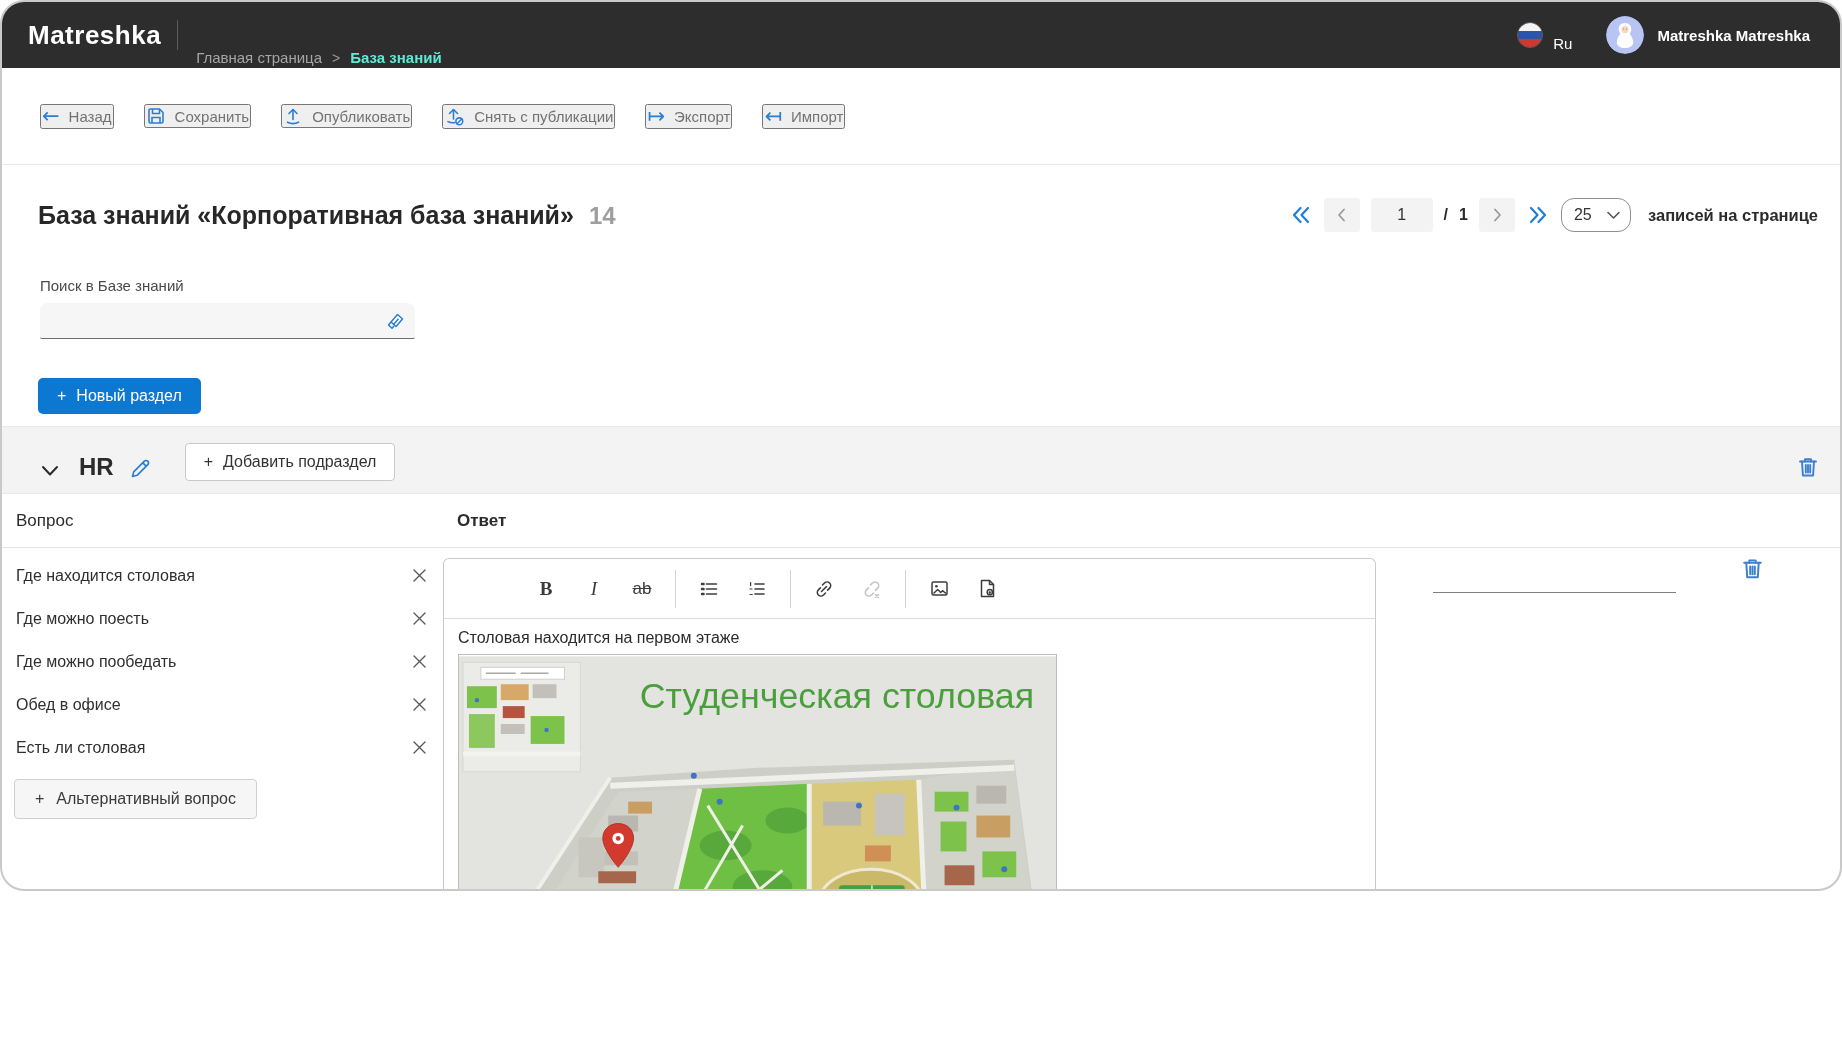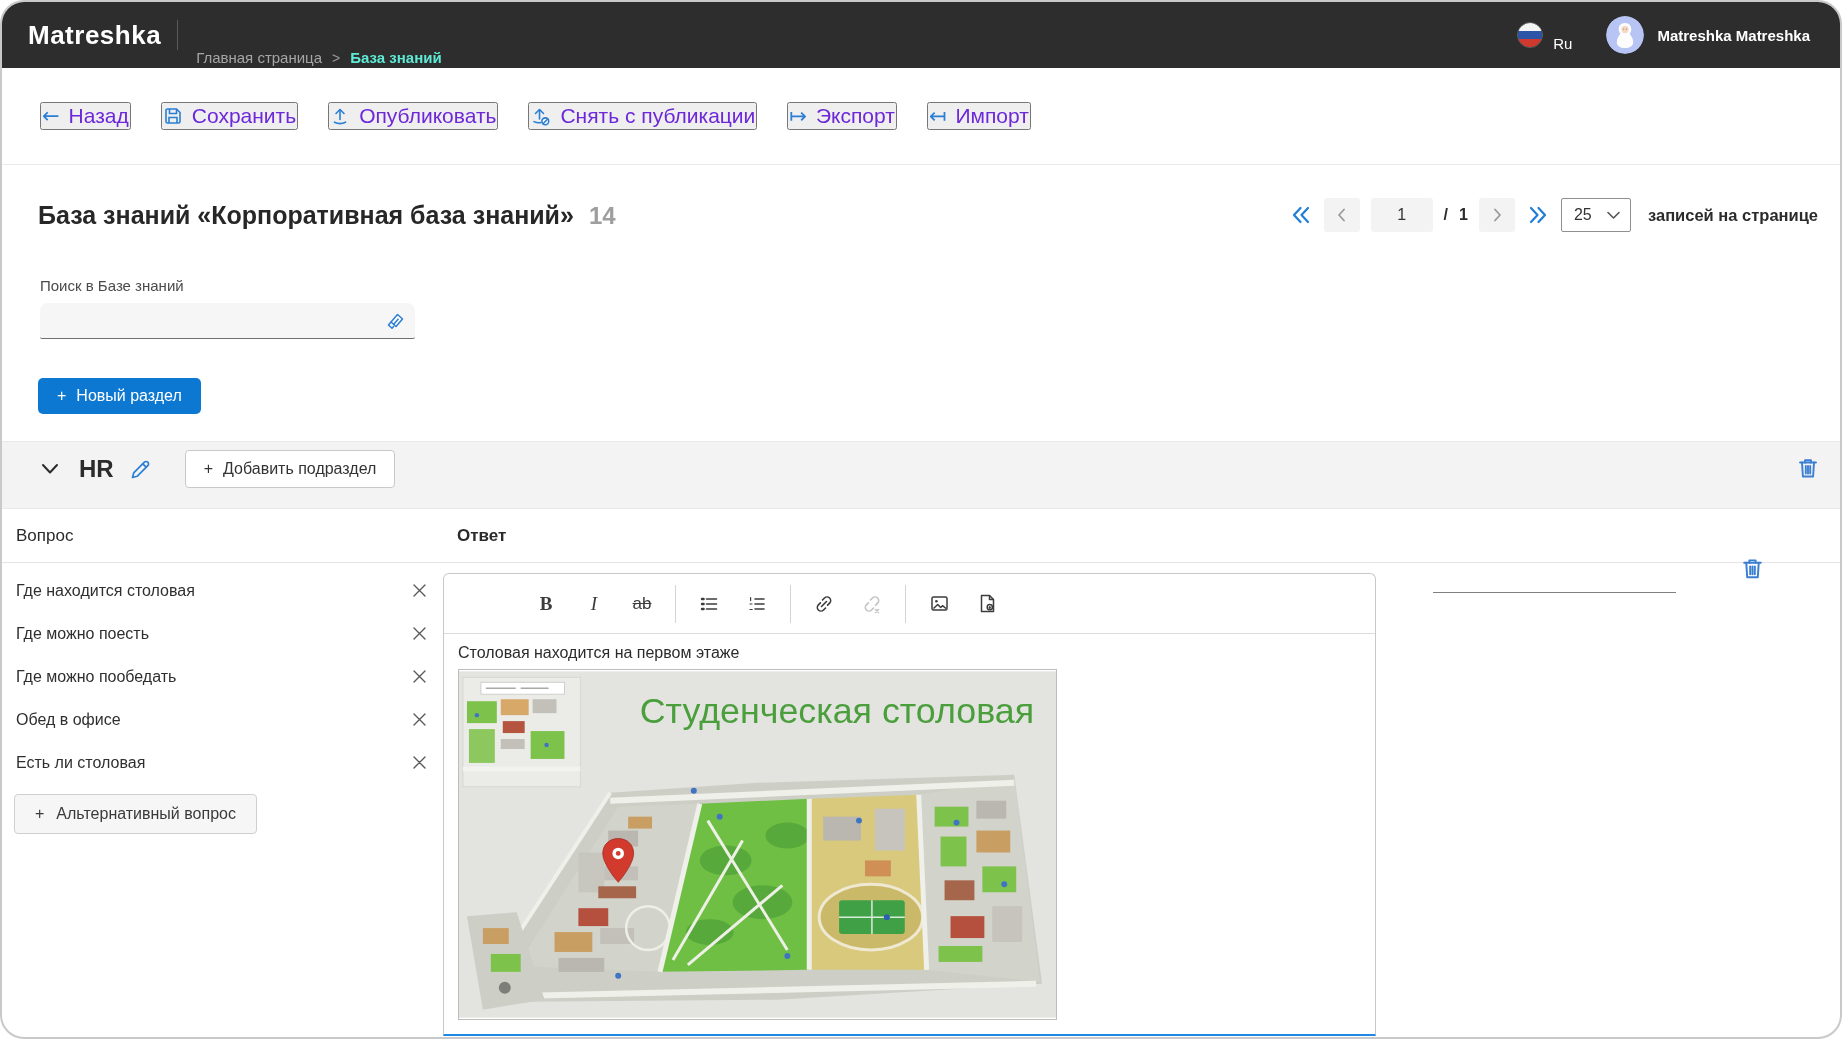--- a/index.html
+++ b/index.html
@@ -1,20 +1,20 @@
 <!DOCTYPE html>
 <html lang="ru"><head>
 <meta charset="utf-8">
 <style>
   * { box-sizing: border-box; margin: 0; padding: 0; }
   html,body { background:#fff; }
   body { font-family: "Liberation Sans", "DejaVu Sans", sans-serif; color:#2b2b2b; }
 
   .window {
-    position: relative; width: 1842px; height: 1039px;
+    position: relative; width: 1842px; height: 891px;
     background:#fff; border:2px solid #c9c9c9; border-radius:24px; overflow:hidden;
   }
 
   
   .topbar {
     height:66px; background:#2d2d2d; display:flex; align-items:center;
     padding:0 30px 0 26px; color:#fff;
   }
   .logo { font-size:26px; font-weight:bold; letter-spacing:.5px; }
   .topbar-divider { width:1px; height:30px; background:#5a5a5a; margin:0 18px 0 16px; }
@@ -30,33 +30,33 @@
   .avatar { width:38px; height:38px; border-radius:50%; margin-left:34px; overflow:hidden; }
   .username { font-size:15px; font-weight:bold; margin-left:13px; }
 
   
   .actionbar {
     height:97px; display:flex; align-items:center; padding-left:38px; gap:30px;
     border-bottom:1px solid #eaeaea; background:#fff;
   }
   .action { display:flex; align-items:center; gap:9px; cursor:pointer; }
   .action .glyph { color:#2a7fd4; font-size:21px; line-height:1; font-family:"DejaVu Sans",sans-serif; }
-  .action .lbl { font-size:21px; color:#6d28d9; }
+  .action .lbl { font-size:15px; color:#737373; }
 
   
   .title-row { display:flex; align-items:center; justify-content:space-between; margin:33px 22px 0 36px; }
   .title-left { display:flex; align-items:baseline; gap:15px; }
   h1 { font-size:25px; font-weight:bold; color:#272727; }
   .kb-count { font-size:24px; color:#9e9e9e; font-weight:bold; }
   .pagination { display:flex; align-items:center; gap:11px; }
   .pg-btn { background:none; border:none; cursor:pointer; display:flex; align-items:center; justify-content:center; }
   .pg-box { width:36px; height:34px; background:#f3f3f3; border:none; border-radius:3px; }
   .pg-input { width:62px; height:34px; background:#f3f3f3; border:none; border-radius:3px; text-align:center; font-size:16px; color:#333; font-family:inherit; }
   .pg-sep, .pg-total { font-size:16px; font-weight:bold; color:#2b2b2b; }
-  .pg-select { width:70px; height:34px; background:#fff; border:1px solid #8f8f8f; border-radius:2px;
+  .pg-select { width:70px; height:34px; background:#fff; border:1px solid #8f8f8f; border-radius:13px;
                display:flex; align-items:center; justify-content:space-between; padding:0 9px 0 12px; cursor:pointer; }
   .pg-select span { font-size:16px; color:#333; }
   .pg-caption { font-size:16.5px; font-weight:bold; color:#2b2b2b; margin-left:6px; }
 
   
   .search-block { margin:45px 0 0 38px; }
   .search-label { font-size:15px; color:#4a4a4a; }
   .search-wrap { position:relative; width:375px; margin-top:9px; }
   .search-input {
     width:100%; height:36px; background:#f6f6f6; border:none; border-bottom:1px solid #6f6f6f;
@@ -66,23 +66,23 @@
 
   
   .primary-btn {
     margin:39px 0 0 36px; height:36px; padding:0 19px; background:#0d78d1; color:#fff;
     border:none; border-radius:5px; font-size:16px; font-family:inherit; cursor:pointer;
     display:inline-flex; align-items:center; gap:10px;
   }
 
   
   .section-band {
-    margin-top:27px; height:68px; background:#f3f3f3;
+    margin-top:12px; height:68px; background:#f3f3f3;
     border-top:1px solid #e9e9e9; border-bottom:1px solid #e9e9e9;
-    display:flex; align-items:center; padding:0 20px 12px 36px;
+    display:flex; align-items:flex-end; padding:0 20px 12px 36px;
   }
   .collapse-btn { background:none; border:none; cursor:pointer; display:flex; }
   .section-name { font-size:24px; font-weight:bold; color:#2b2b2b; margin:0 14px 0 17px; }
   .pencil-btn { background:none; border:none; cursor:pointer; display:flex; }
   .outline-btn {
     margin-left:32px; height:38px; padding:0 18px; background:#fff; border:1px solid #c9c9c9; border-radius:4px;
     font-size:16px; color:#333; font-family:inherit; cursor:pointer; display:inline-flex; align-items:center; gap:10px;
   }
   .band-trash { margin-left:auto; background:none; border:none; cursor:pointer; display:flex; }
 

